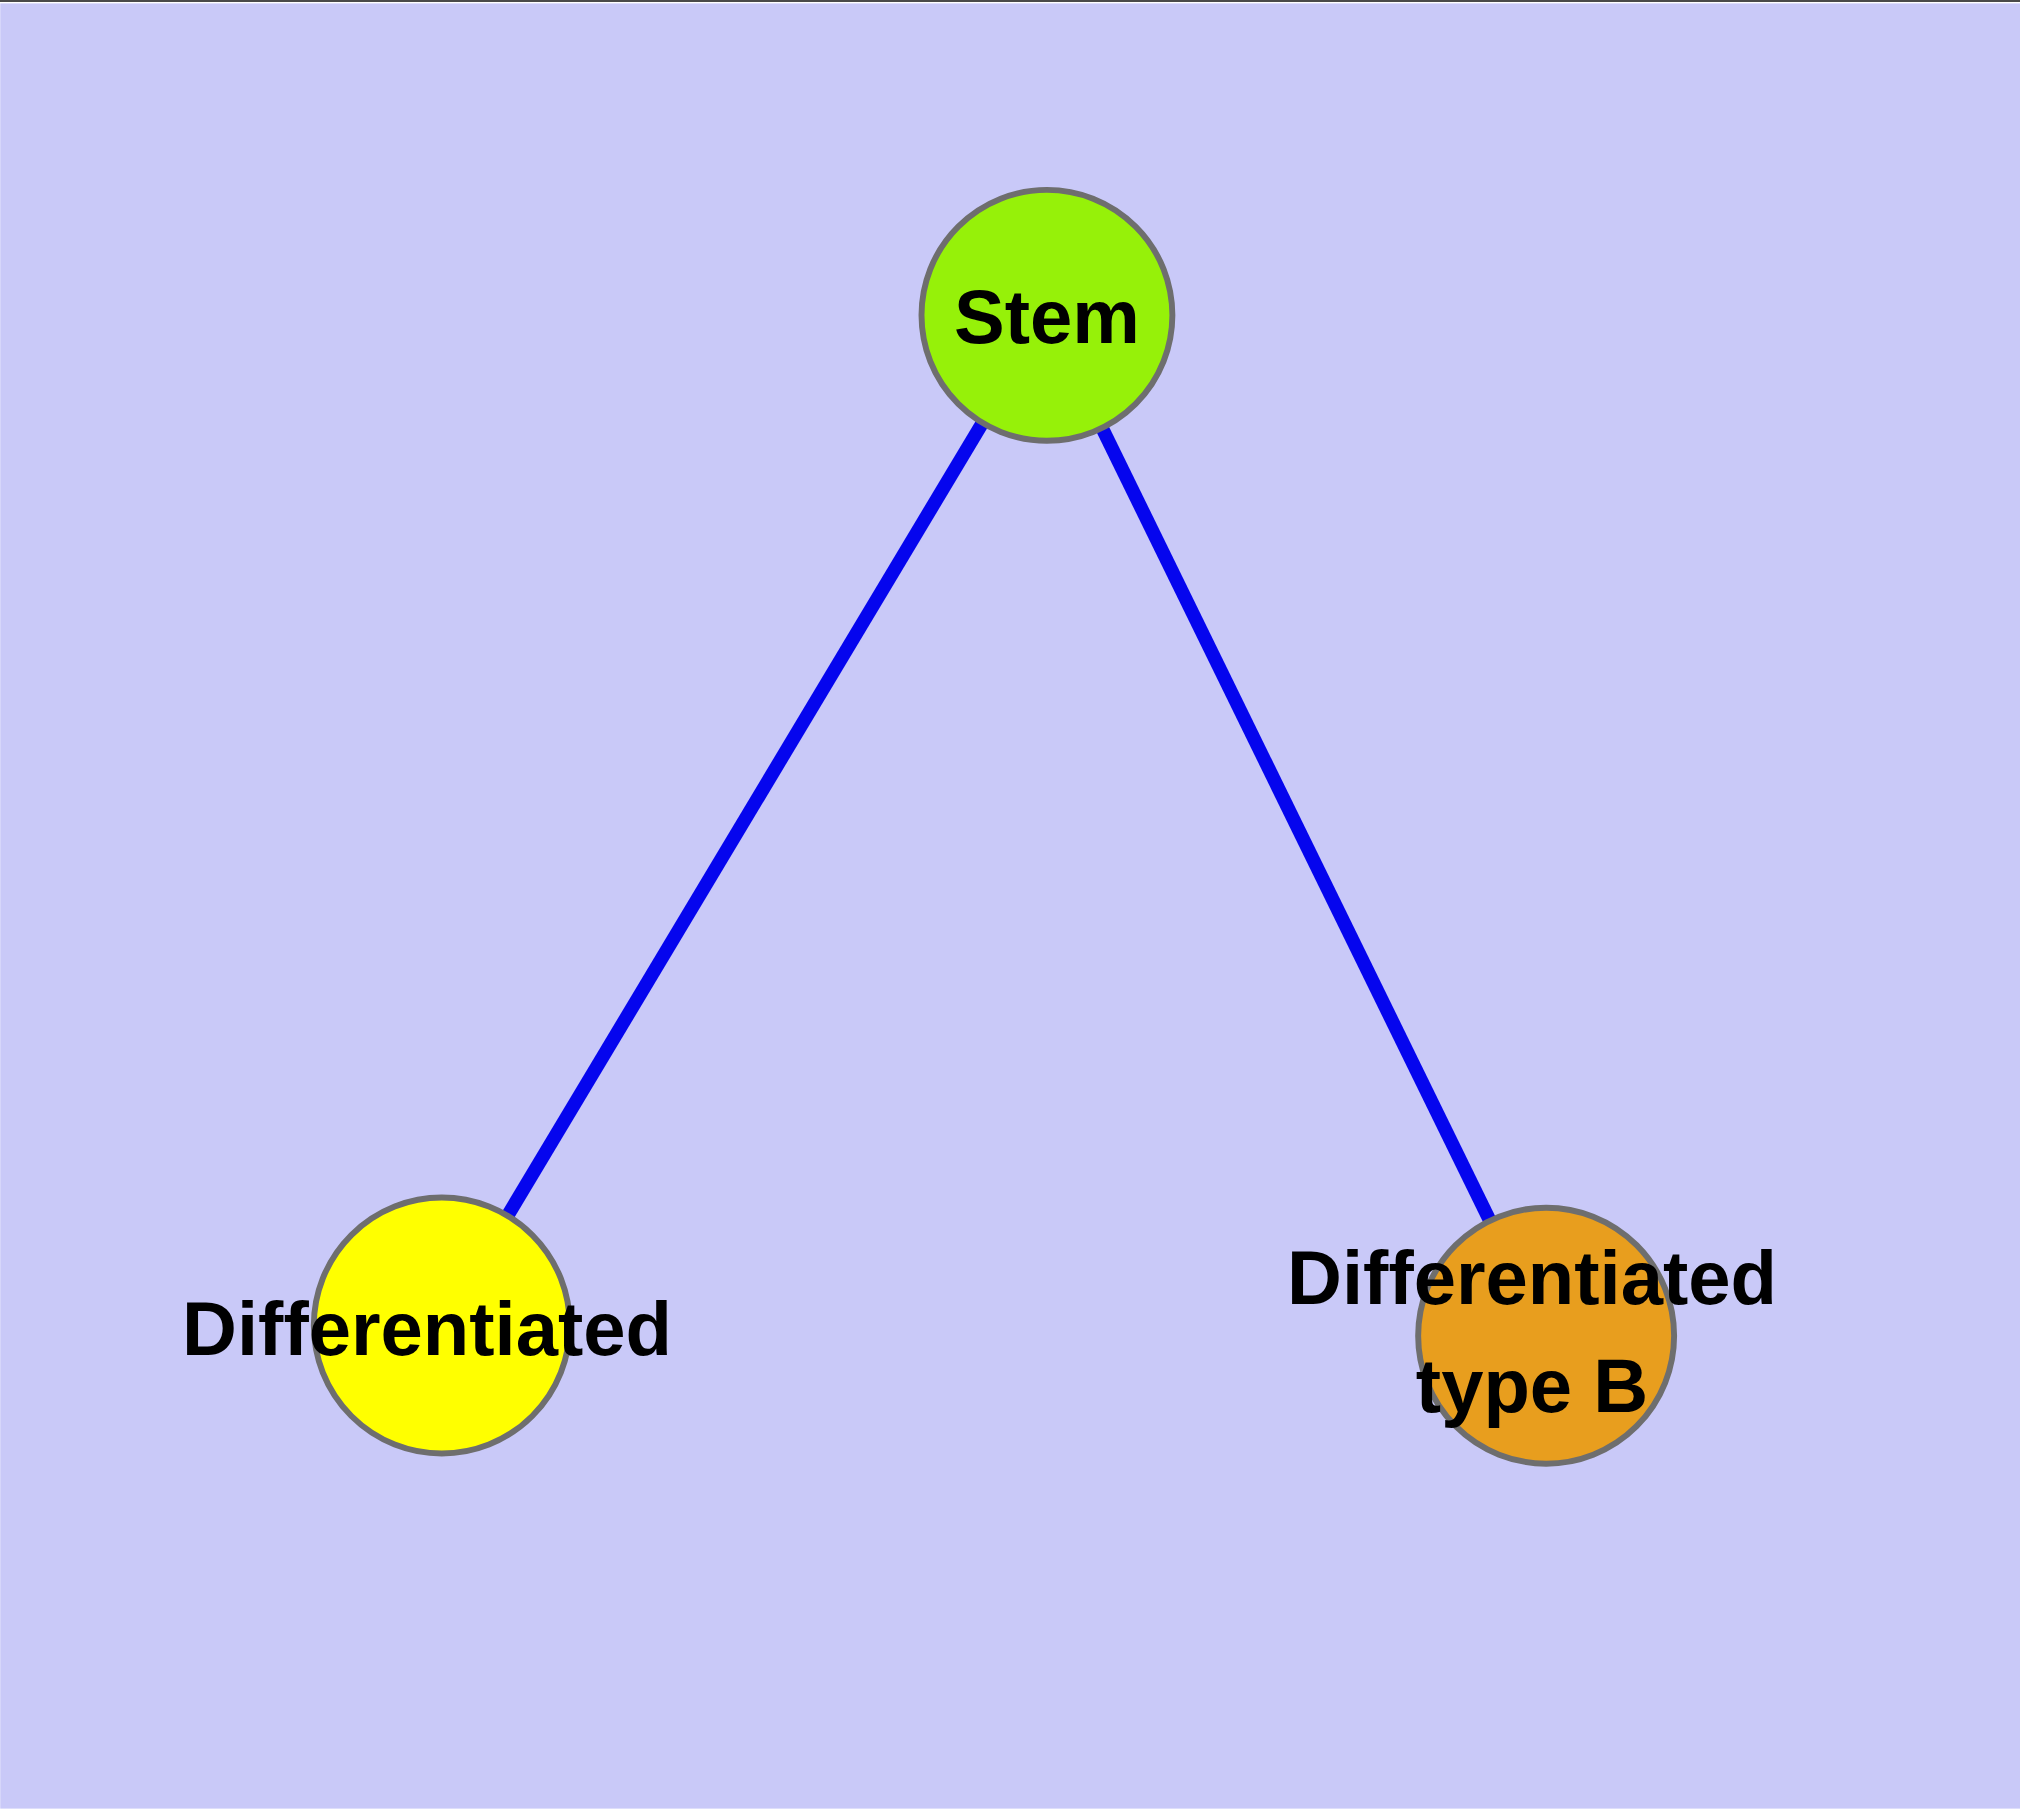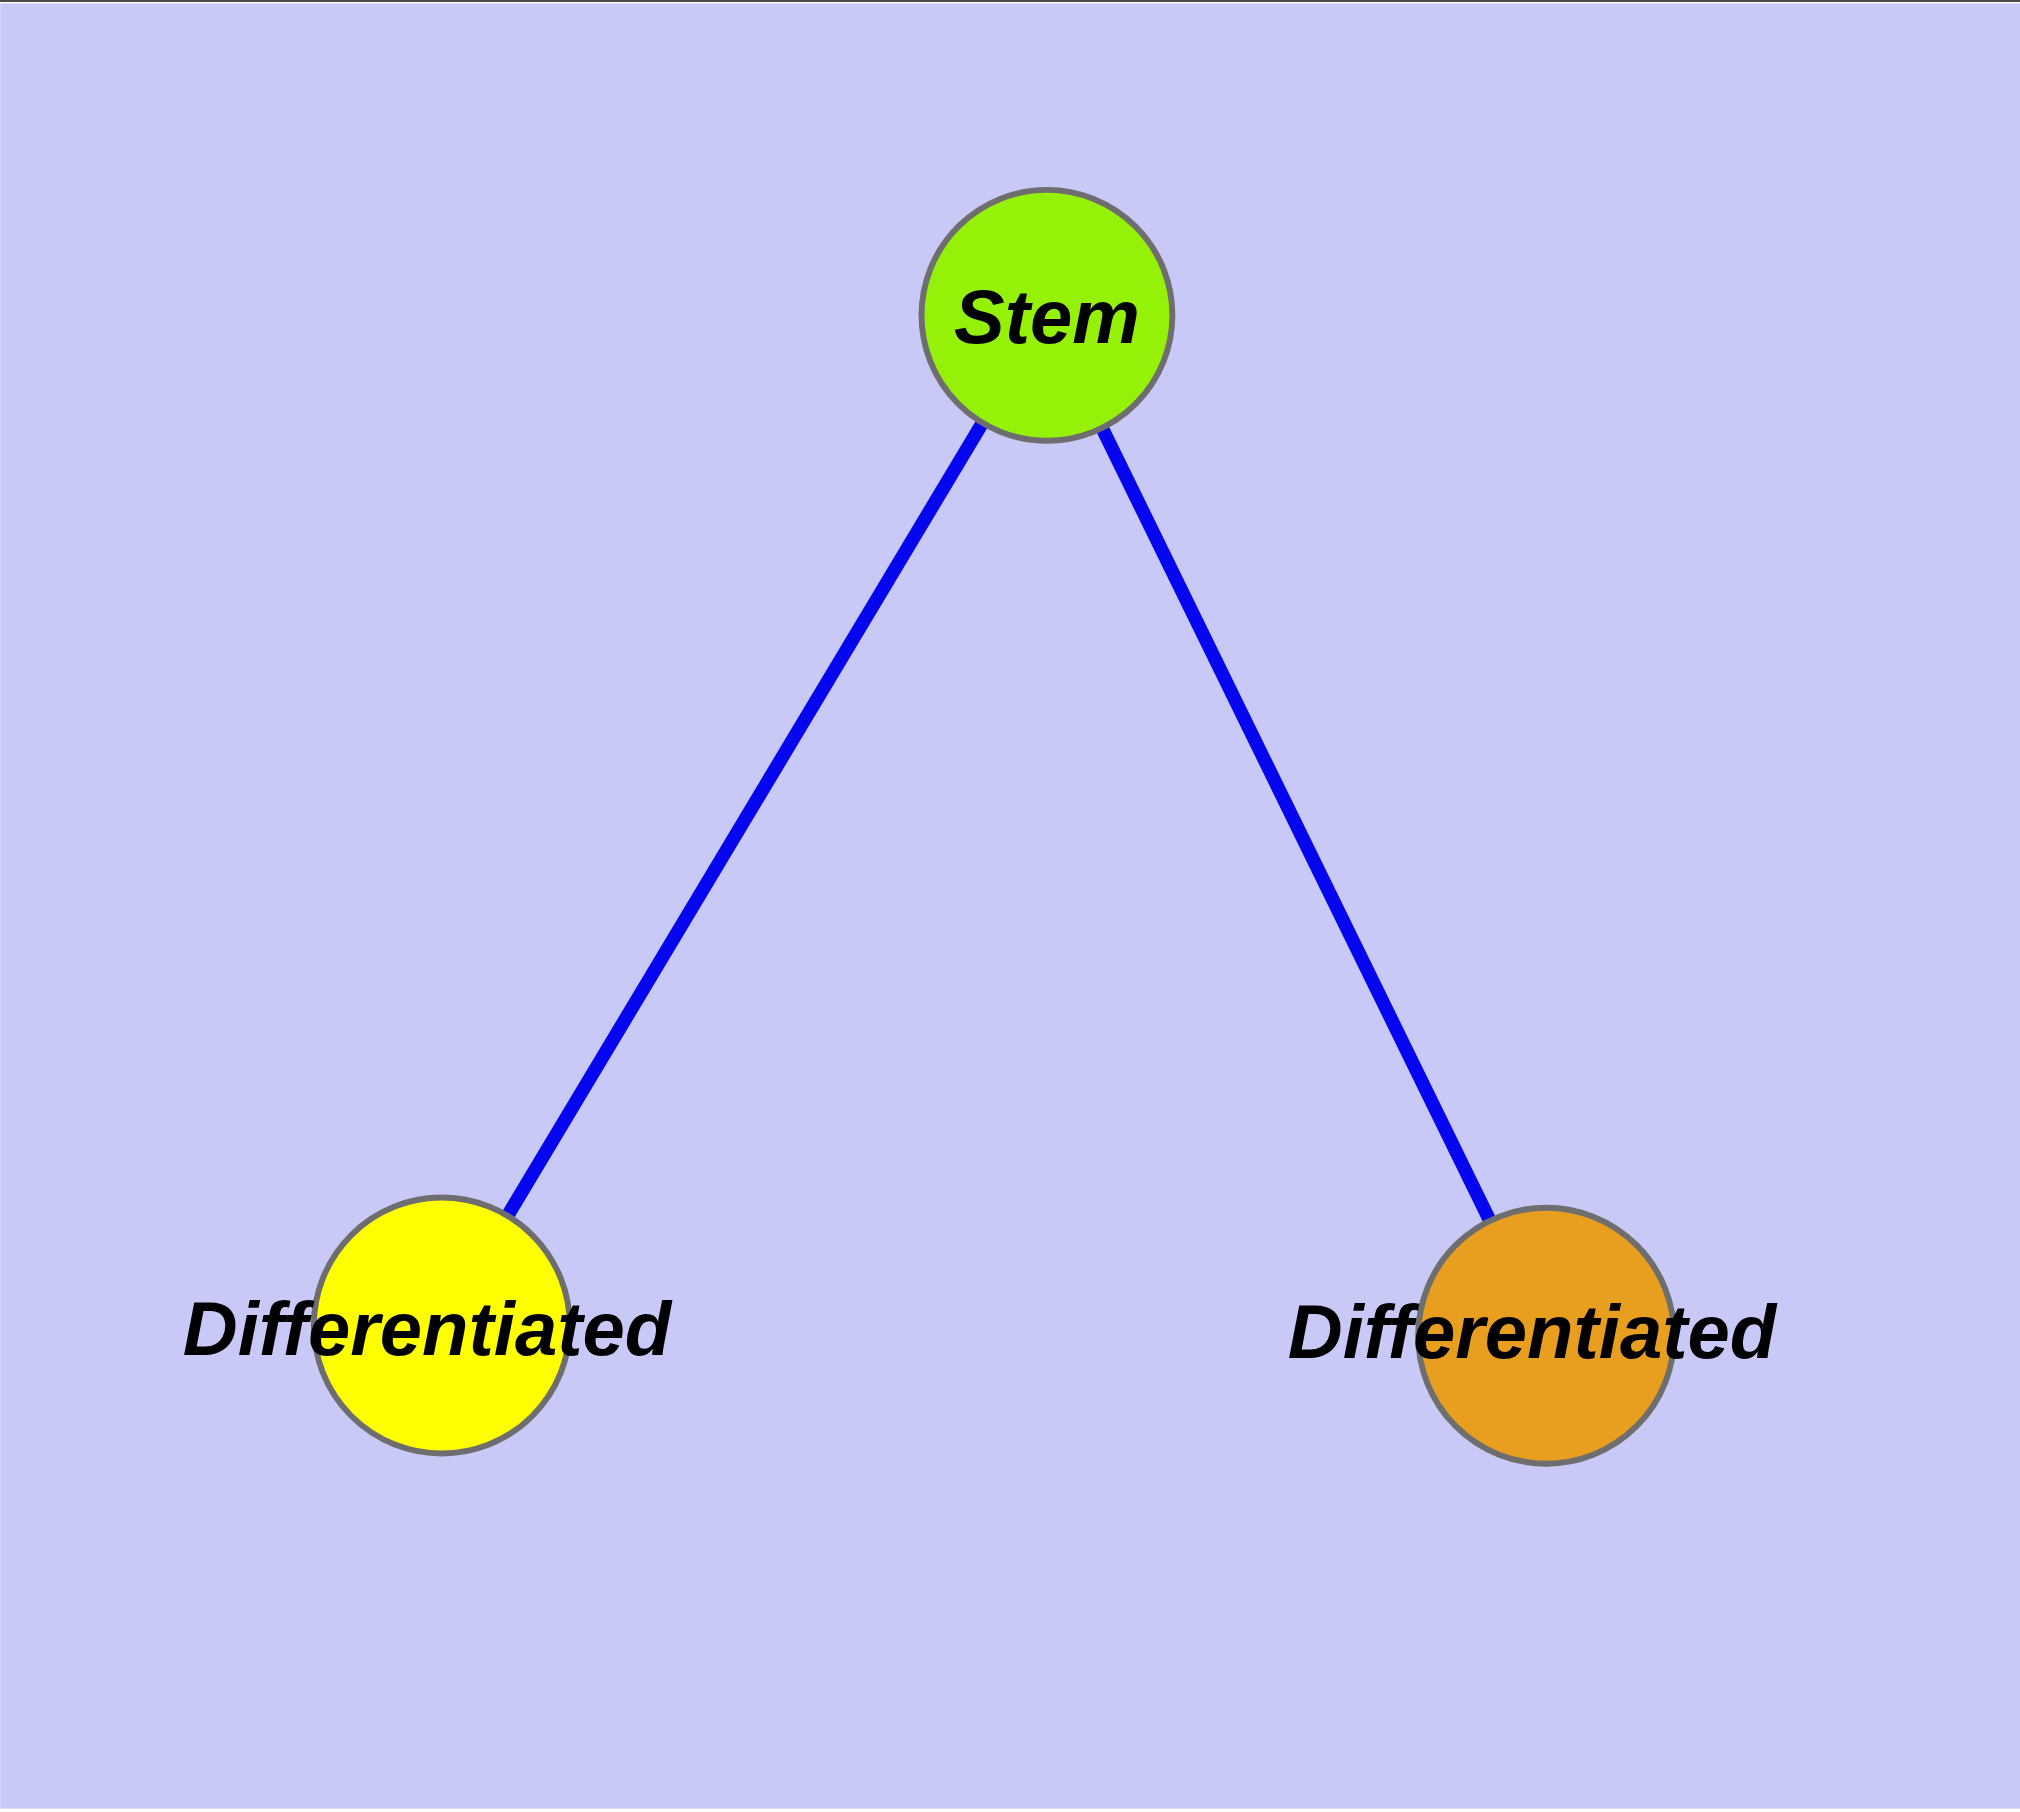--- a/index.html
+++ b/index.html
@@ -8,21 +8,20 @@
     background: #ffffff;
     width: 2021px;
     height: 1812px;
     overflow: hidden;
     font-family: "Liberation Sans", "DejaVu Sans", sans-serif;
   }
   .stage {
     position: relative;
     width: 2021px;
     height: 1812px;
-    font-style: italic;
   }
   .stage svg {
     position: absolute;
     left: 0;
     top: 0;
     display: block;
   }
   .top-hairline {
     position: absolute;
     left: 0;
@@ -70,16 +69,17 @@
   <div class="node-label" style="left:1047px; top:317px;">
     <span class="line">Stem</span>
   </div>
 
   <div class="node-label" style="left:427px; top:1329px;">
     <span class="line">Differentiated</span>
   </div>
 
   <div class="node-label" style="left:1532px; top:1332px;">
     <span class="line">Differentiated</span>
+    <span class="line">type B</span>
   </div>
 
 </div>
 
 
 </body></html>

